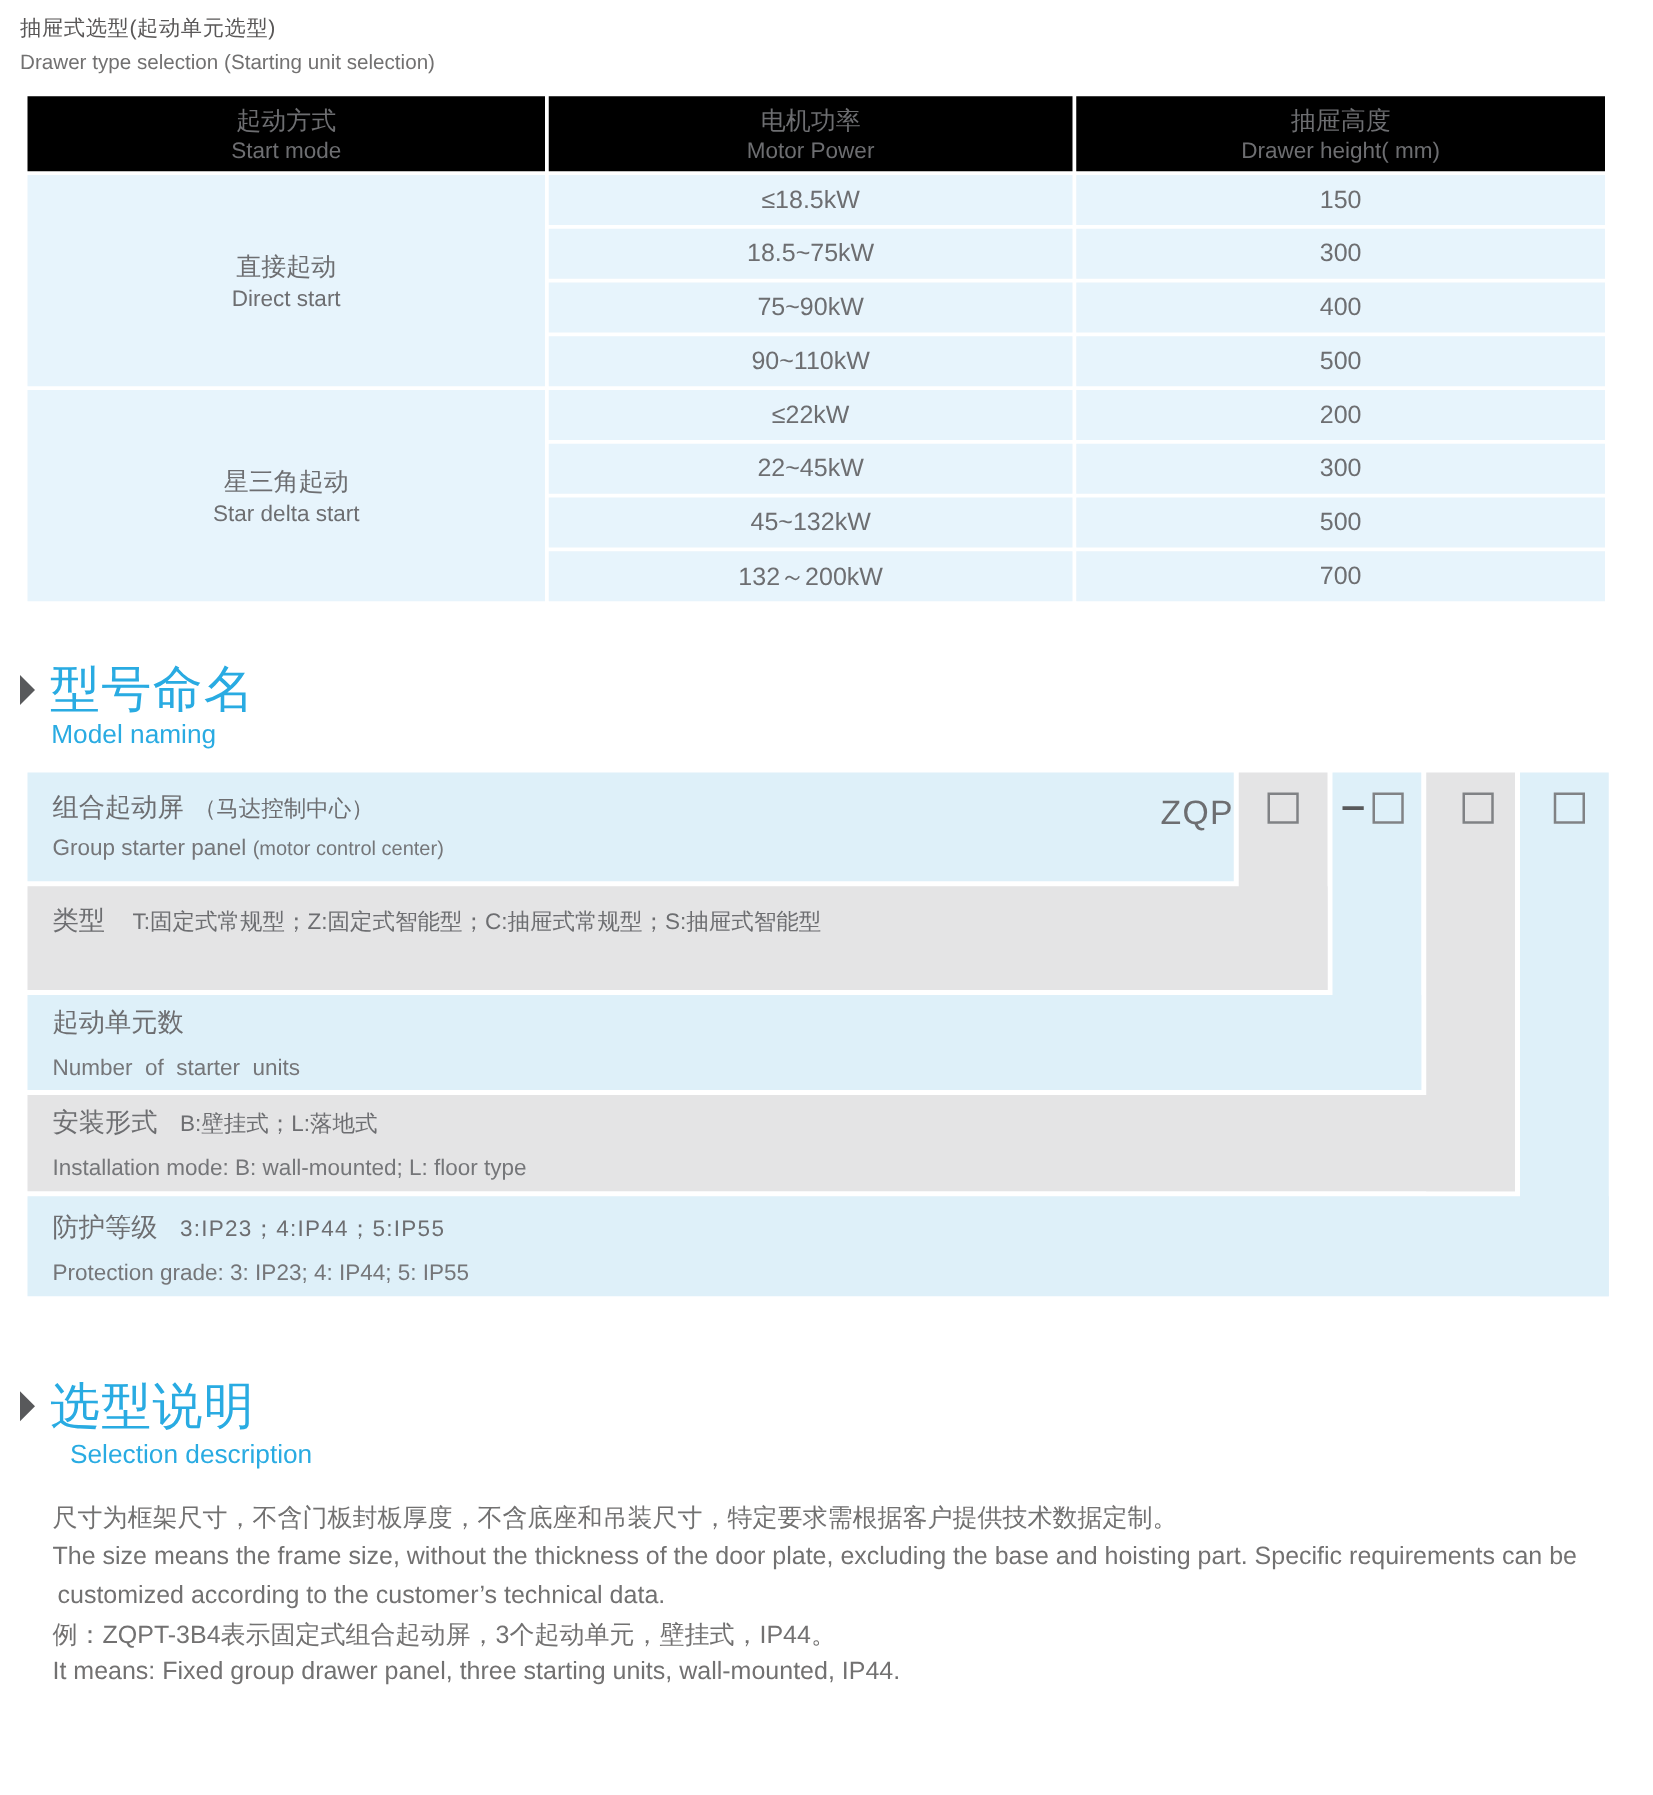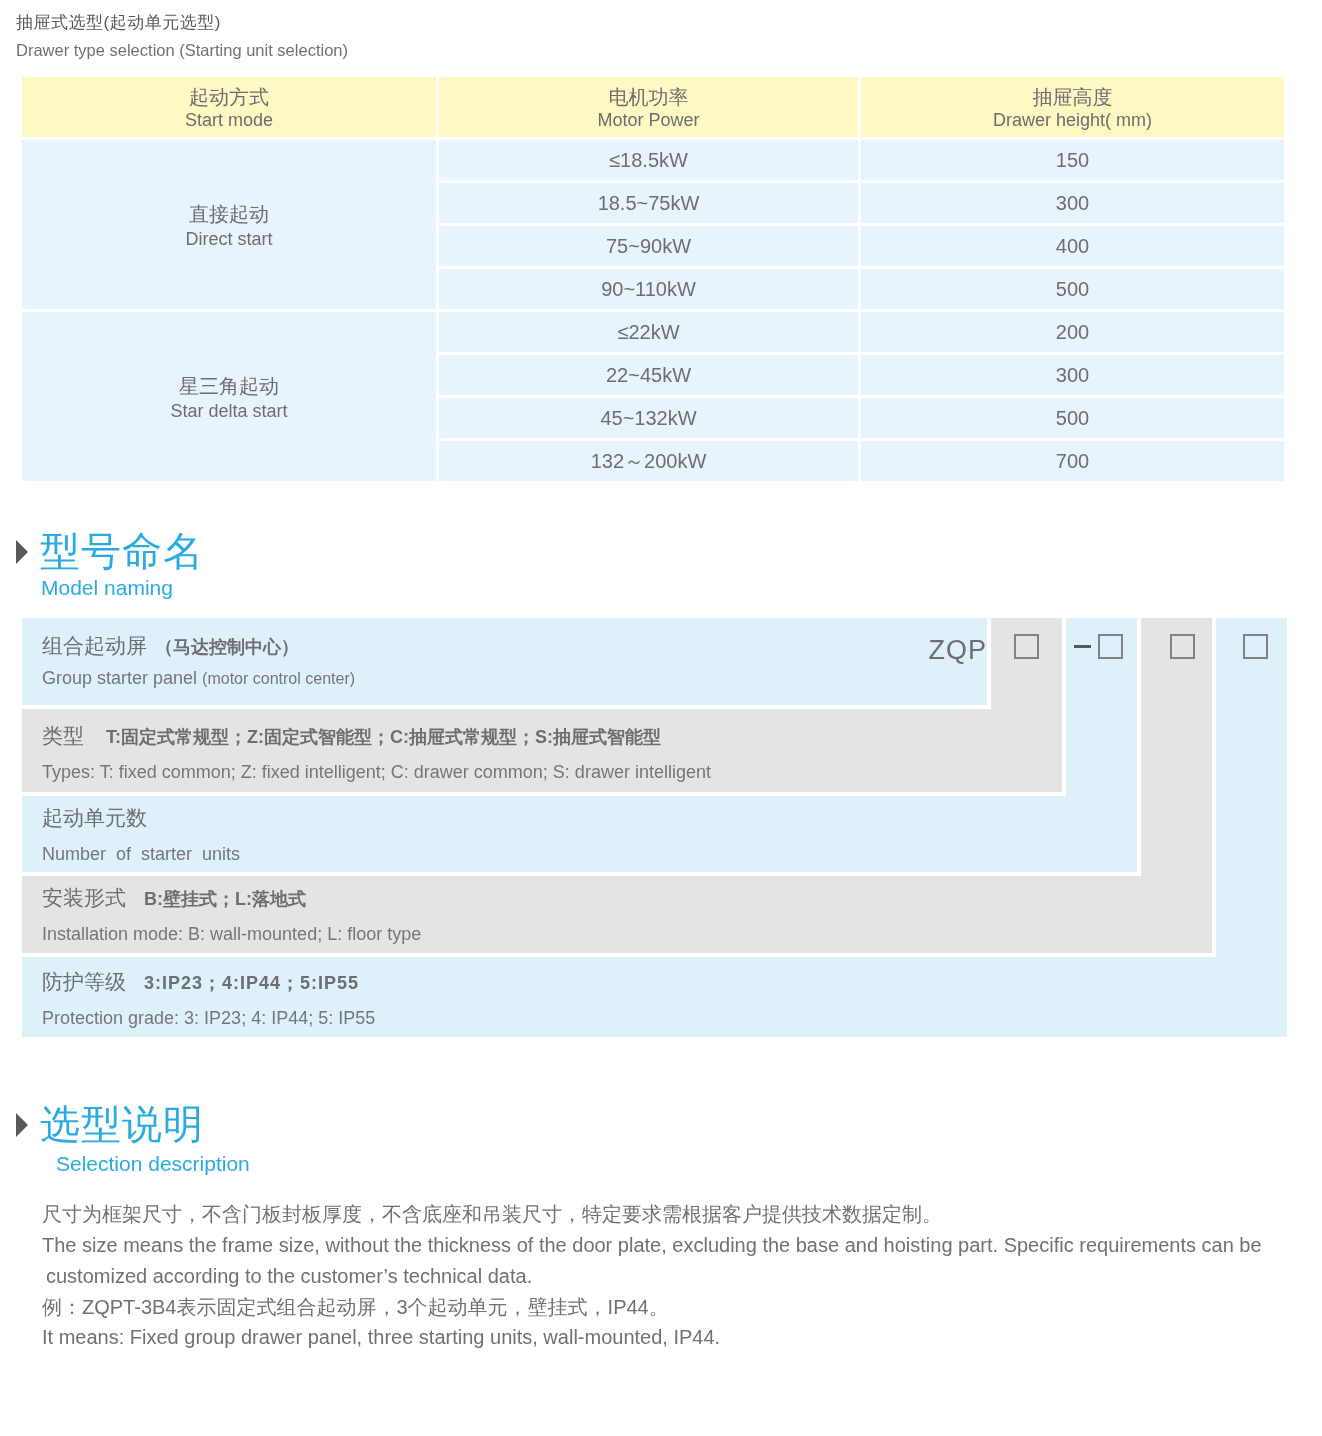--- a/index.html
+++ b/index.html
@@ -6,42 +6,42 @@
   body{font-family:"Liberation Sans","DejaVu Sans",sans-serif;color:#6d6e71;}
   .page{position:relative;width:1322px;height:1436px;background:#fff;overflow:hidden;}
 
   
   .doc-title{position:absolute;left:16px;top:11px;font-size:17px;color:#595757;letter-spacing:.5px;}
   .doc-subtitle{position:absolute;left:16px;top:41px;font-size:16.5px;color:#727171;}
 
   
   table.sel{position:absolute;left:19px;top:74px;width:1268px;border-collapse:separate;border-spacing:3px;table-layout:fixed;}
   table.sel td{text-align:center;vertical-align:middle;}
-  td.hd{background:#fef9c3;height:58px;}
+  td.hd{background:#000000;height:58px;}
   td.hd .zh{font-size:20px;color:#6d6e71;line-height:26px;}
   td.hd .en{font-size:18px;color:#6d6e71;line-height:20px;}
   td.cell{background:#e7f4fc;height:38px;font-size:20px;color:#6d6e71;}
   td.group{background:#e7f4fc;}
   td.group .zh{font-size:20px;color:#6d6e71;line-height:28px;}
   td.group .en{font-size:18px;color:#6d6e71;line-height:22px;}
 
   
   .sec-head{position:absolute;display:flex;align-items:center;}
   .tri{width:0;height:0;border-left:12px solid #58595b;border-top:12px solid transparent;border-bottom:12px solid transparent;margin-right:12px;}
   .sec-zh{font-size:40px;color:#29abe2;letter-spacing:1px;}
   .sec-en{position:absolute;font-size:21px;color:#29abe2;}
 
   
   .ladder{position:absolute;left:22px;top:618px;width:1266px;height:420px;}
   .ladder .rect{position:absolute;}
   .blue{background:#def0f9;}
   .gray{background:#e4e4e5;}
   .bandtext{position:absolute;left:20px;white-space:nowrap;}
   .bz{font-size:21px;color:#6d6e71;}
-  .bz .note{font-size:18px;margin-left:8px;font-weight:bold;}
+  .bz .note{font-size:18px;margin-left:8px;}
   .be{font-size:18px;color:#757679;}
   .be .note{font-size:16px;}
   .zqp{position:absolute;left:880px;top:17px;width:85px;text-align:right;font-size:27px;color:#6d6e71;letter-spacing:1px;}
   .sq{position:absolute;top:16px;width:25px;height:25px;border:2px solid #808285;box-sizing:border-box;}
   .dash{position:absolute;left:1052px;top:27px;width:17px;height:3px;background:#58595b;}
 
   
   .pline{position:absolute;font-size:20px;color:#727171;white-space:nowrap;text-align:right;}
 </style>
 </head>
@@ -144,21 +144,20 @@
     <div class="bandtext bz" style="top:14px;">
       <span>组合起动屏</span><span class="note">（马达控制中心）</span>
     </div>
     <div class="bandtext be" style="top:50px;">
       <span>Group starter panel</span> <span class="note">(motor control center)</span>
     </div>
 
     <div class="bandtext bz" style="top:104px;">
       <span style="margin-right:14px;">类型</span><span class="note">T:固定式常规型；Z:固定式智能型；C:抽屉式常规型；S:抽屉式智能型</span>
     </div>
-    <div class="bandtext be" style="top:144px;">Types: T: fixed common; Z: fixed intelligent; C: drawer common; S: drawer intelligent</div>
 
     <div class="bandtext bz" style="top:186px;">起动单元数</div>
     <div class="bandtext be" style="top:226px;word-spacing:5px;text-align:center;">Number of starter units</div>
 
     <div class="bandtext bz" style="top:266px;">
       <span style="margin-right:10px;text-align:right;">安装形式</span><span class="note">B:壁挂式；L:落地式</span>
     </div>
     <div class="bandtext be" style="top:306px;">Installation mode: B: wall-mounted; L: floor type</div>
 
     <div class="bandtext bz" style="top:350px;">

